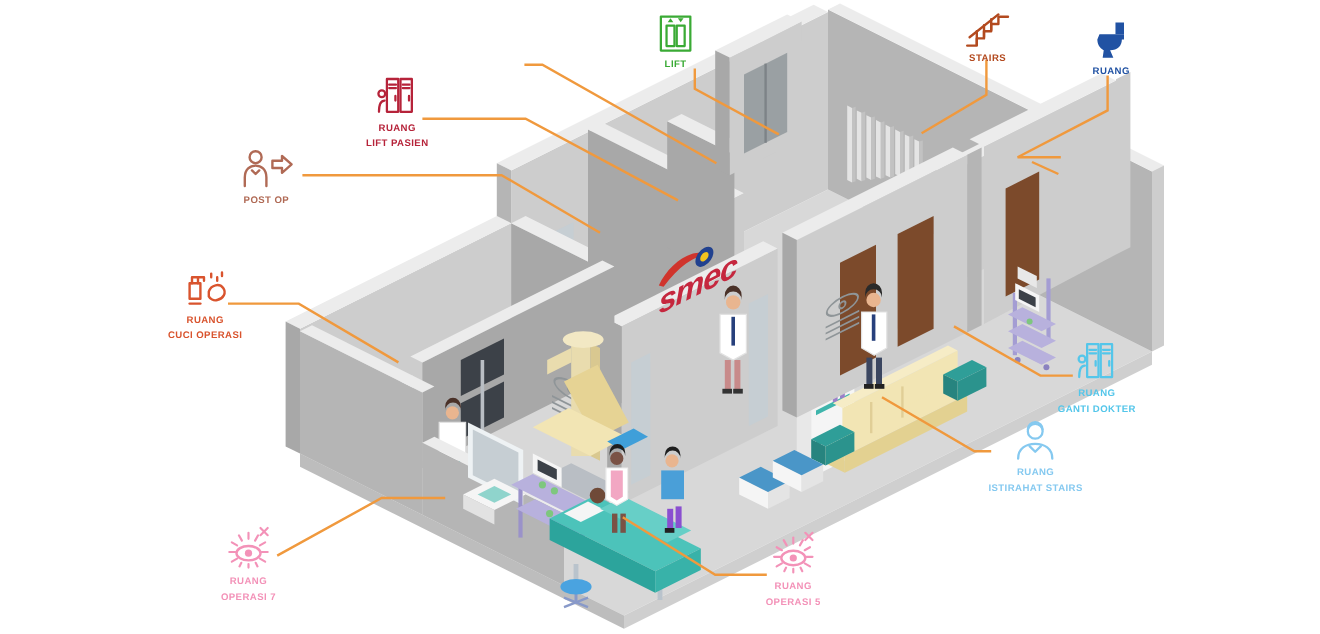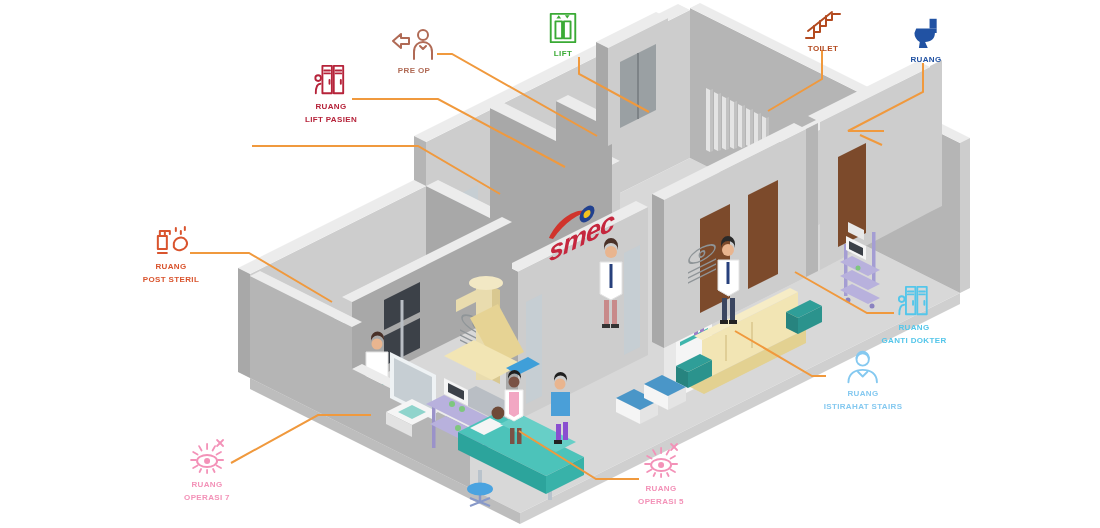--- a/index.html
+++ b/index.html
@@ -331,82 +331,82 @@
   <polyline points="822,50 822,79 768,111"></polyline>
   <polyline points="923,63 923,92 848,131 884,131"></polyline>
   <line x1="860" y1="135" x2="882" y2="145"></line>
   <polyline points="190,253 249,253 332,302"></polyline>
   <polyline points="795,272 867,313 894,313"></polyline>
   <polyline points="735,331 812,376 826,376"></polyline>
   <polyline points="371,415 318,415 231,463"></polyline>
   <polyline points="519,431 596,479 639,479"></polyline>
 </svg>
 
-<div class="label" style="left: 414px; top: 26px; color: rgb(176, 106, 85);">
-  <svg class="ic" width="48" height="36" viewBox="0 0 48 36">
-    <path d="M3 15 l8 -7 v4 h8 v6 h-8 v4 Z"></path>
-    <circle cx="33" cy="9" r="5"></circle>
-    <path d="M24 33 v-7 c0 -7 4.5 -10 9 -10 s9 3 9 10 v7"></path>
-    <path d="M30 20 l3 3 3 -3"></path>
-  </svg>
-  <div class="l1">PRE OP</div>
-</div>
 
 <div class="label" style="left: 331px; top: 62px; color: rgb(182, 35, 58);">
   <svg class="ic" width="34" height="36" viewBox="0 0 36 36">
     <rect x="9" y="3" width="10" height="29"></rect>
     <rect x="21" y="3" width="10" height="29"></rect>
     <path d="M11 8 h6 M11 11 h6 M23 8 h6 M23 11 h6"></path>
     <path d="M16.5 18 v4 M28.5 18 v4"></path>
     <circle cx="4.5" cy="16" r="3"></circle>
     <path d="M2 32 c0 -7 2 -10 5 -10"></path>
   </svg>
   <div class="l1">RUANG</div>
   <div class="l2">LIFT PASIEN</div>
 </div>
 
+<div class="label" style="left: 222px; top: 122px; color: rgb(176, 106, 85);">
+  <svg class="ic" width="48" height="36" viewBox="0 0 48 36">
+    <circle cx="15" cy="9" r="5"></circle>
+    <path d="M6 33 v-7 c0 -7 4.5 -10 9 -10 s9 3 9 10 v7"></path>
+    <path d="M12 20 l3 3 3 -3"></path>
+    <path d="M45 15 l-8 -7 v4 h-8 v6 h8 v4 Z"></path>
+  </svg>
+  <div class="l1">POST OP</div>
+</div>
 
 <div class="label" style="left: 563px; top: 11px; color: rgb(58, 170, 53);">
   <svg class="ic" width="34" height="34" viewBox="0 0 36 36">
     <rect x="5" y="3" width="26" height="30"></rect>
     <rect x="10" y="11" width="7" height="18"></rect>
     <rect x="19" y="11" width="7" height="18"></rect>
     <path class="icf" d="M11 8 l2.5 -3.5 2.5 3.5 Z"></path>
     <path class="icf" d="M20 4.5 l2.5 3.5 2.5 -3.5 Z"></path>
   </svg>
   <div class="l1">LIFT</div>
 </div>
 
 <div class="label" style="left: 823px; top: 10px; color: rgb(179, 74, 31);">
   <svg class="ic" width="40" height="30" viewBox="0 0 40 30">
     <path d="M3 28 h8 v-6 h6 v-6 h6 v-6 h6 v-6 h8"></path>
     <path d="M5 21 L29 2"></path>
     <path d="M11 27 V16 M17 21 V11 M23 15 V6"></path>
   </svg>
-  <div class="l1">TOILET</div>
+  <div class="l1">STAIRS</div>
 </div>
 
 <div class="label" style="left: 926px; top: 15px; color: rgb(33, 82, 163);">
   <svg class="ic" width="32" height="36" viewBox="0 0 36 36">
     <path class="icf" d="M22 2 h8 v11 h-8 Z"></path>
     <path class="icf" d="M7 13 h23 v5 h-2 c0 6 -4 10 -11 10 l3 7 h-10 l1 -7 c-4 -2 -6 -6 -6 -10 Z"></path>
   </svg>
   <div class="l1">RUANG</div>
 </div>
 
 <div class="label" style="left: 171px; top: 222px; color: rgb(217, 84, 46);">
   <svg class="ic" width="38" height="36" viewBox="0 0 38 36">
     <rect x="6" y="14" width="9" height="13"></rect>
     <path d="M8 14 v-5 h5 v5 M13 9 h5 v3"></path>
     <path d="M22 21 c2 -6 9 -7 12 -3 c3 4 0 9 -5 10 c-3 1 -6 -1 -7 -3 Z"></path>
     <path d="M24 6 v3 M29 9 v3 M33 5 v3"></path>
     <path d="M6 31 h9"></path>
   </svg>
   <div class="l1">RUANG</div>
-  <div class="l2">POST STERIL</div>
+  <div class="l2">CUCI OPERASI</div>
 </div>
 
 <div class="label" style="left: 914px; top: 283px; color: rgb(84, 198, 234);">
   <svg class="ic" width="34" height="36" viewBox="0 0 36 36">
     <rect x="9" y="3" width="10" height="29"></rect>
     <rect x="21" y="3" width="10" height="29"></rect>
     <path d="M11 8 h6 M11 11 h6 M23 8 h6 M23 11 h6"></path>
     <path d="M16.5 18 v4 M28.5 18 v4"></path>
     <circle cx="4.5" cy="16" r="3"></circle>
     <path d="M2 32 c0 -7 2 -10 5 -10"></path>

